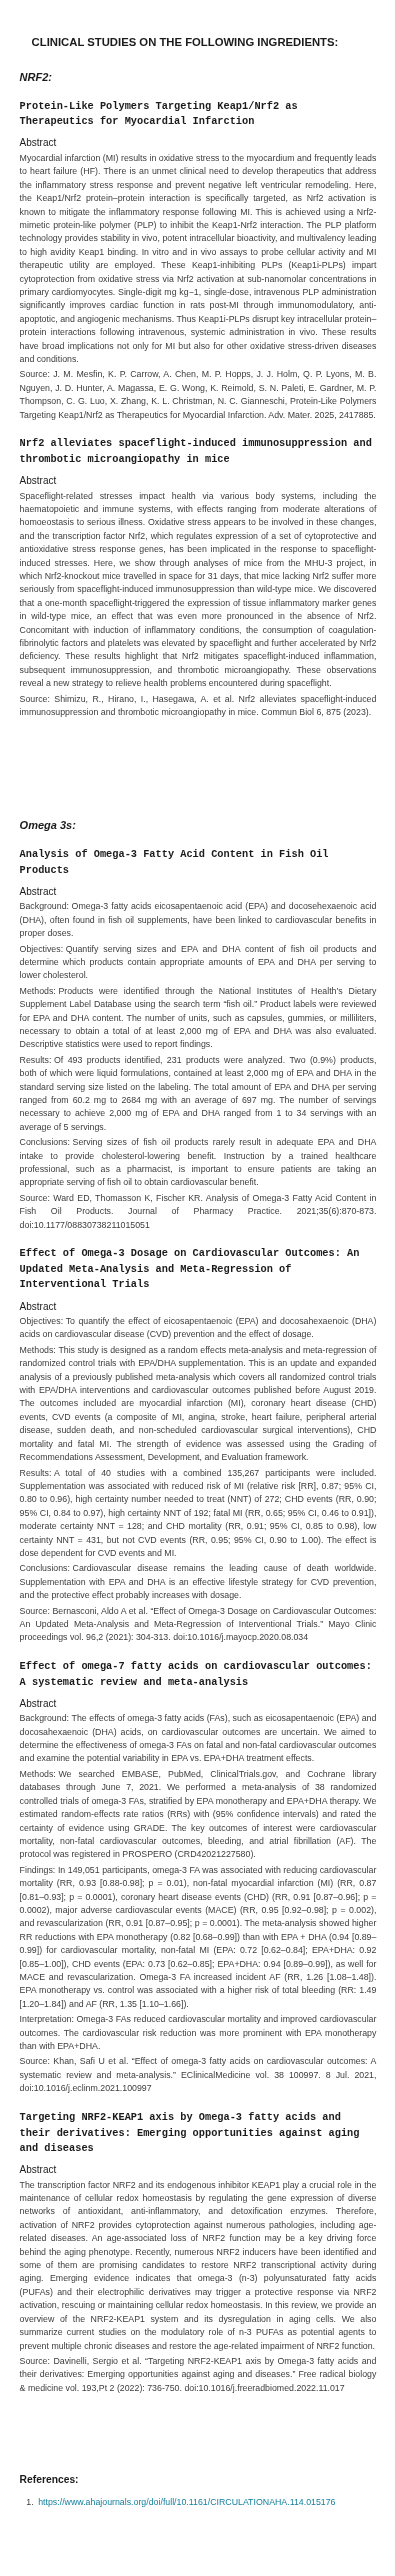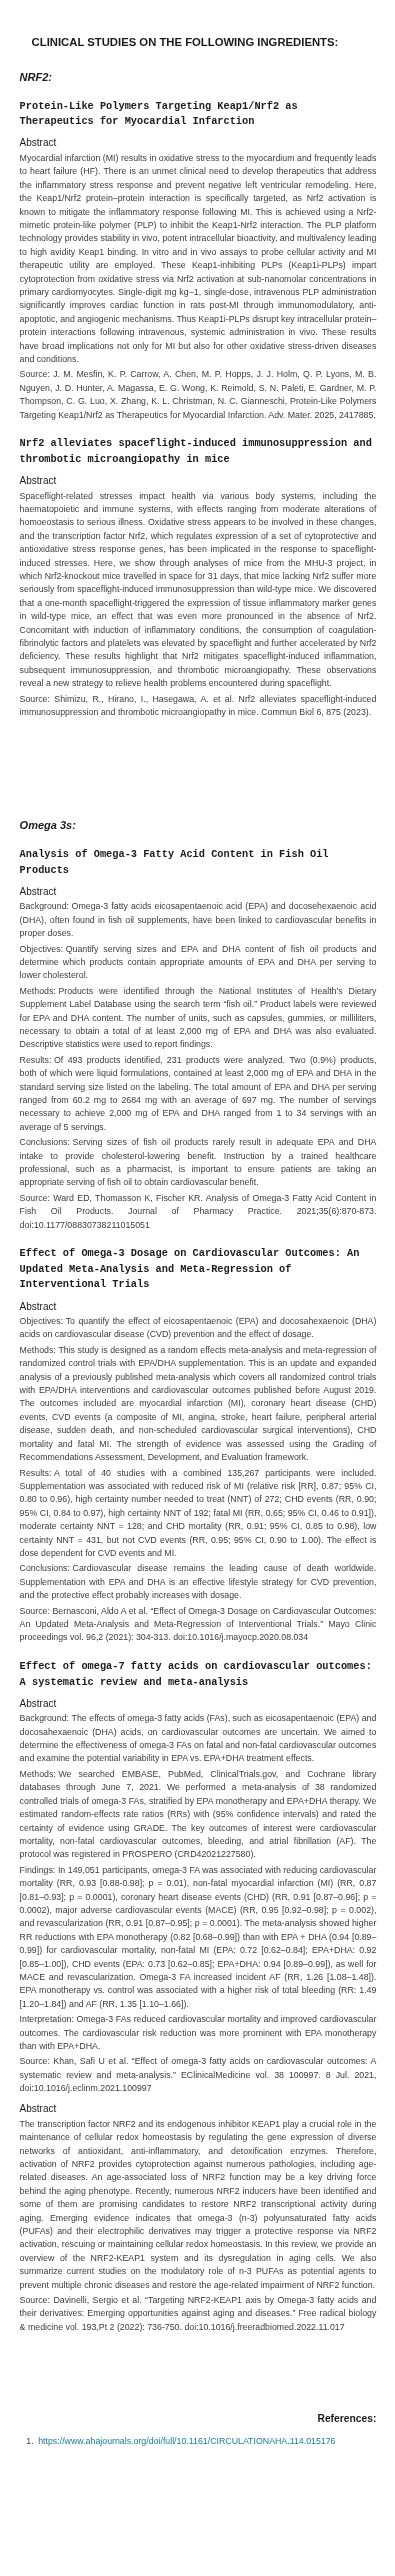--- a/index.html
+++ b/index.html
@@ -54,21 +54,20 @@
     color: #3c3c3c;
   }
   p.body .lbl { font-weight: normal; }
   p.body .lbl:not(:empty) { margin-right: 2.6px; }
   .refs-title {
     font-size: 10.3px;
     line-height: 13.4px;
     font-weight: bold;
     color: #1b1b1b;
     margin: 78px 0 8.2px 0;
-    text-align: right;
   }
   ol.refs {
     list-style: none;
     margin: 0;
     padding: 0;
     font-size: 8.8px;
     line-height: 15px;
   }
   ol.refs li.ref { display: flex; align-items: flex-start; }
   .ref .num {
@@ -134,20 +133,21 @@
     <h3 class="article-heading">Effect of omega-7 fatty acids on cardiovascular outcomes: A systematic review and meta-analysis</h3>
     <div class="abstract-label">Abstract</div>
     <p class="body"><span class="lbl">Background:</span><span>The effects of omega-3 fatty acids (FAs), such as eicosapentaenoic (EPA) and docosahexaenoic (DHA) acids, on cardiovascular outcomes are uncertain. We aimed to determine the effectiveness of omega-3 FAs on fatal and non-fatal cardiovascular outcomes and examine the potential variability in EPA vs. EPA+DHA treatment effects.</span></p>
     <p class="body"><span class="lbl">Methods:</span><span>We searched EMBASE, PubMed, ClinicalTrials.gov, and Cochrane library databases through June 7, 2021. We performed a meta-analysis of 38 randomized controlled trials of omega-3 FAs, stratified by EPA monotherapy and EPA+DHA therapy. We estimated random-effects rate ratios (RRs) with (95% confidence intervals) and rated the certainty of evidence using GRADE. The key outcomes of interest were cardiovascular mortality, non-fatal cardiovascular outcomes, bleeding, and atrial fibrillation (AF). The protocol was registered in PROSPERO (CRD42021227580).</span></p>
     <p class="body"><span class="lbl">Findings:</span><span>In 149,051 participants, omega-3 FA was associated with reducing cardiovascular mortality (RR, 0.93 [0.88-0.98]; p = 0.01), non-fatal myocardial infarction (MI) (RR, 0.87 [0.81–0.93]; p = 0.0001), coronary heart disease events (CHD) (RR, 0.91 [0.87–0.96]; p = 0.0002), major adverse cardiovascular events (MACE) (RR, 0.95 [0.92–0.98]; p = 0.002), and revascularization (RR, 0.91 [0.87–0.95]; p = 0.0001). The meta-analysis showed higher RR reductions with EPA monotherapy (0.82 [0.68–0.99]) than with EPA + DHA (0.94 [0.89–0.99]) for cardiovascular mortality, non-fatal MI (EPA: 0.72 [0.62–0.84]; EPA+DHA: 0.92 [0.85–1.00]), CHD events (EPA: 0.73 [0.62–0.85]; EPA+DHA: 0.94 [0.89–0.99]), as well for MACE and revascularization. Omega-3 FA increased incident AF (RR, 1.26 [1.08–1.48]). EPA monotherapy vs. control was associated with a higher risk of total bleeding (RR: 1.49 [1.20–1.84]) and AF (RR, 1.35 [1.10–1.66]).</span></p>
     <p class="body"><span class="lbl">Interpretation:</span><span>Omega-3 FAs reduced cardiovascular mortality and improved cardiovascular outcomes. The cardiovascular risk reduction was more prominent with EPA monotherapy than with EPA+DHA.</span></p>
     <p class="body source">Source: Khan, Safi U et al. “Effect of omega-3 fatty acids on cardiovascular outcomes: A systematic review and meta-analysis.” EClinicalMedicine vol. 38 100997. 8 Jul. 2021, doi:10.1016/j.eclinm.2021.100997</p>
   </section>
 
   <section>
+    <h3 class="article-heading">Targeting NRF2-KEAP1 axis by Omega-3 fatty acids and their derivatives: Emerging opportunities against aging and diseases</h3>
     <div class="abstract-label">Abstract</div>
     <p class="body"><span class="lbl"></span><span>The transcription factor NRF2 and its endogenous inhibitor KEAP1 play a crucial role in the maintenance of cellular redox homeostasis by regulating the gene expression of diverse networks of antioxidant, anti-inflammatory, and detoxification enzymes. Therefore, activation of NRF2 provides cytoprotection against numerous pathologies, including age-related diseases. An age-associated loss of NRF2 function may be a key driving force behind the aging phenotype. Recently, numerous NRF2 inducers have been identified and some of them are promising candidates to restore NRF2 transcriptional activity during aging. Emerging evidence indicates that omega-3 (n-3) polyunsaturated fatty acids (PUFAs) and their electrophilic derivatives may trigger a protective response via NRF2 activation, rescuing or maintaining cellular redox homeostasis. In this review, we provide an overview of the NRF2-KEAP1 system and its dysregulation in aging cells. We also summarize current studies on the modulatory role of n-3 PUFAs as potential agents to prevent multiple chronic diseases and restore the age-related impairment of NRF2 function.</span></p>
     <p class="body source">Source: Davinelli, Sergio et al. “Targeting NRF2-KEAP1 axis by Omega-3 fatty acids and their derivatives: Emerging opportunities against aging and diseases.” Free radical biology &amp; medicine vol. 193,Pt 2 (2022): 736-750. doi:10.1016/j.freeradbiomed.2022.11.017</p>
   </section>
 
   <div class="refs-title">References:</div>
 
   <ol class="refs">
     <li class="ref">
         <span class="num">1.</span>

